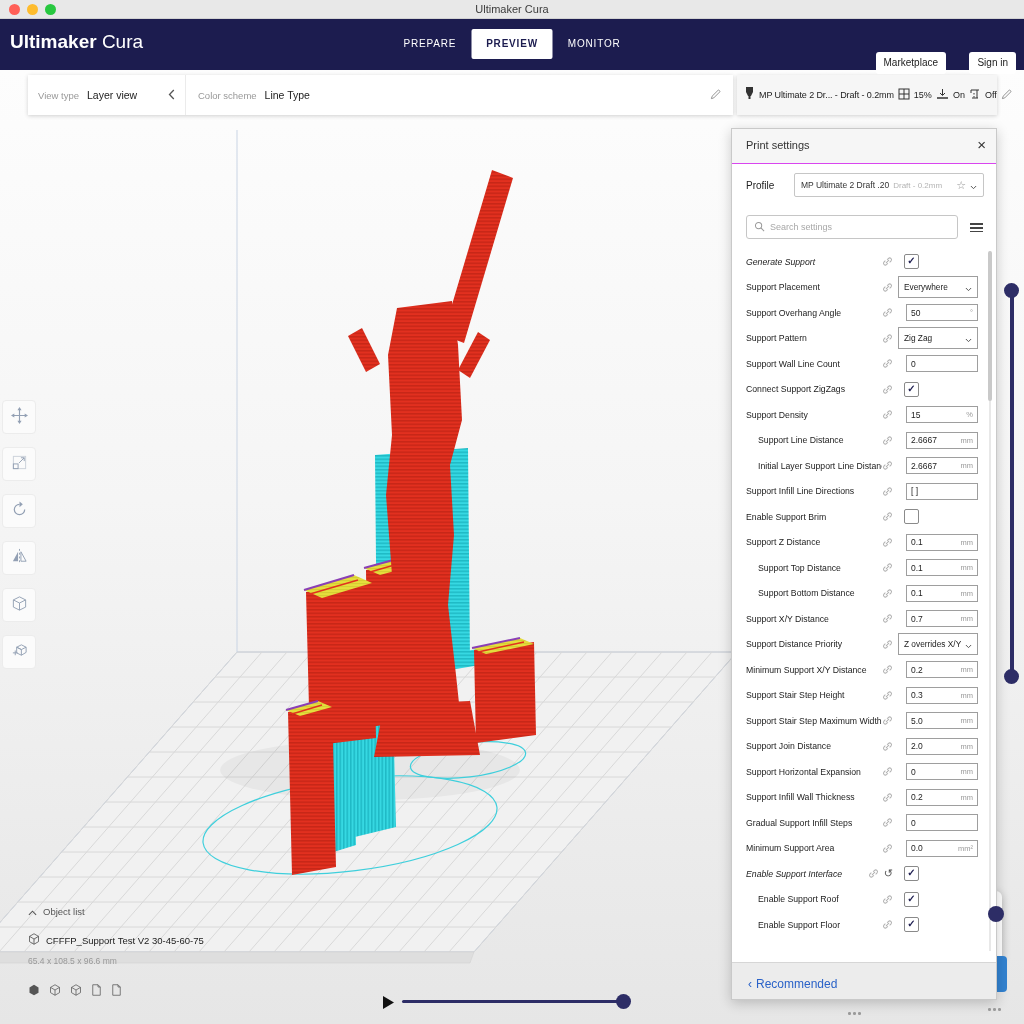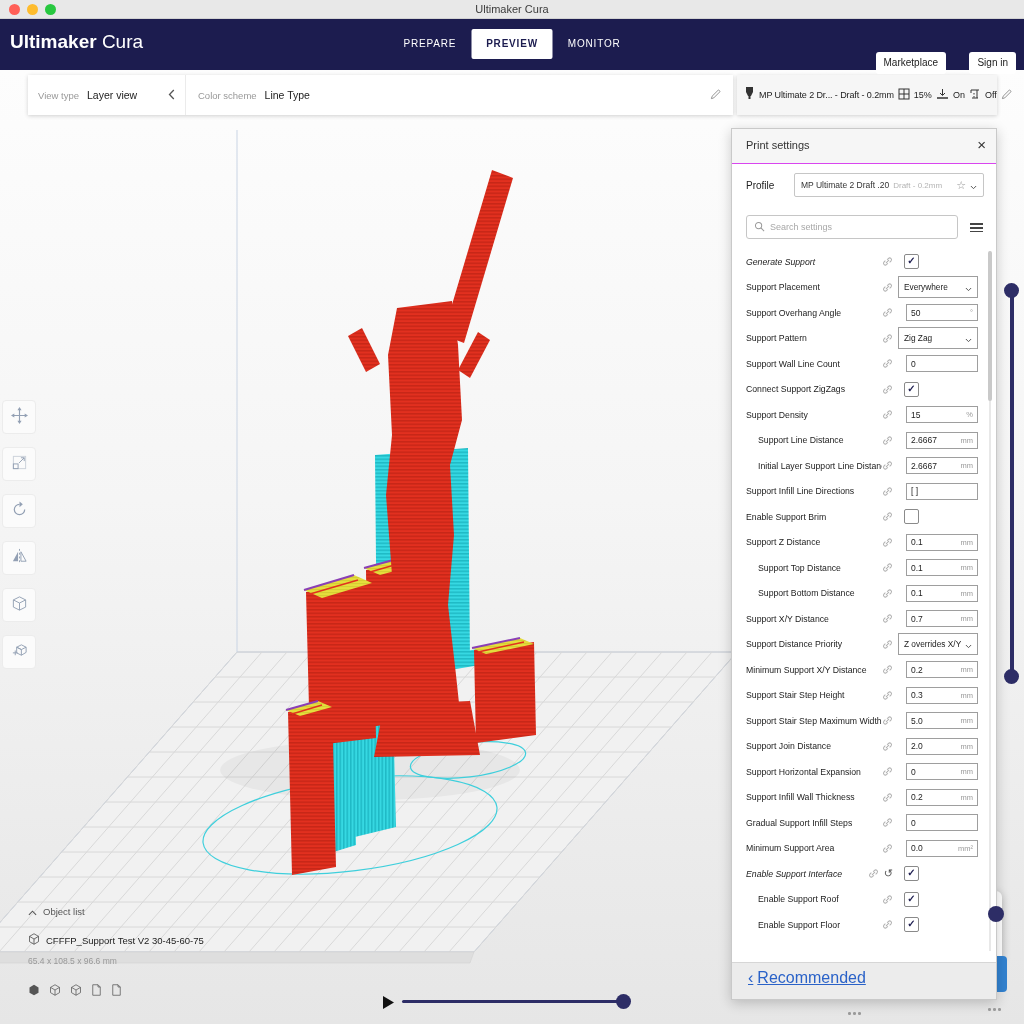--- a/index.html
+++ b/index.html
@@ -72,21 +72,21 @@
   .cb{width:13px;height:13px;border:1px solid #8a8a8a;border-radius:2px;background:#fff;
       font-size:10px;line-height:12px;text-align:center;color:#1c1c4f;font-weight:700}
   .inp{width:72px;height:17px;border:1px solid #9e9e9e;background:#fff;display:flex;align-items:center;
        padding:0 4px;box-sizing:border-box}
   .inp .val{font-size:8.5px;color:#222;flex:1;white-space:nowrap}
   .inp .unit{font-size:7.5px;color:#9a9a9a;white-space:nowrap}
   .ddl{width:80px;height:18px;border:1px solid #9e9e9e;background:#fff;display:flex;align-items:center;
        padding:10px 5px;box-sizing:border-box}
   .ddl .val{font-size:8.3px;color:#222;flex:1;white-space:nowrap;overflow:hidden}
   .pfooter{position:absolute;left:0;right:0;bottom:0;height:36px;background:#ececec;border-top:1px solid #d6d6d6}
-  .rec{position:absolute;left:16px;top:6px;font-size:16px;color:#2a62c8;text-decoration:underline;white-space:nowrap}
+  .rec{position:absolute;left:16px;top:14px;font-size:12px;color:#2a62c8;white-space:nowrap}
   .rec .ch{margin-right:4px;text-decoration:none}
   .strack{position:absolute;right:5px;top:122px;width:2px;height:700px;background:#e8e8e8}
   .sthumb{position:absolute;right:4px;top:122px;width:4px;height:150px;background:#c9c9c9;border-radius:2px}
   
   .lslider-line{position:absolute;left:1010px;top:291px;width:4px;height:385px;background:#2d2d66;border-radius:2px;z-index:12}
   .lhandle{position:absolute;width:15px;height:15px;border-radius:50%;background:#2d2d66;z-index:13}
   #lh-top{left:1004px;top:283px}#lh-bottom{left:1004px;top:669px}
   #play{position:absolute;left:382px;top:995px;z-index:12;display:flex}
   .ptrack{position:absolute;left:402px;top:1000px;width:228px;height:3px;background:#2d2d66;border-radius:2px;z-index:12}
   .phandle{position:absolute;left:616px;top:994px;width:15px;height:15px;border-radius:50%;background:#2d2d66;z-index:13}

